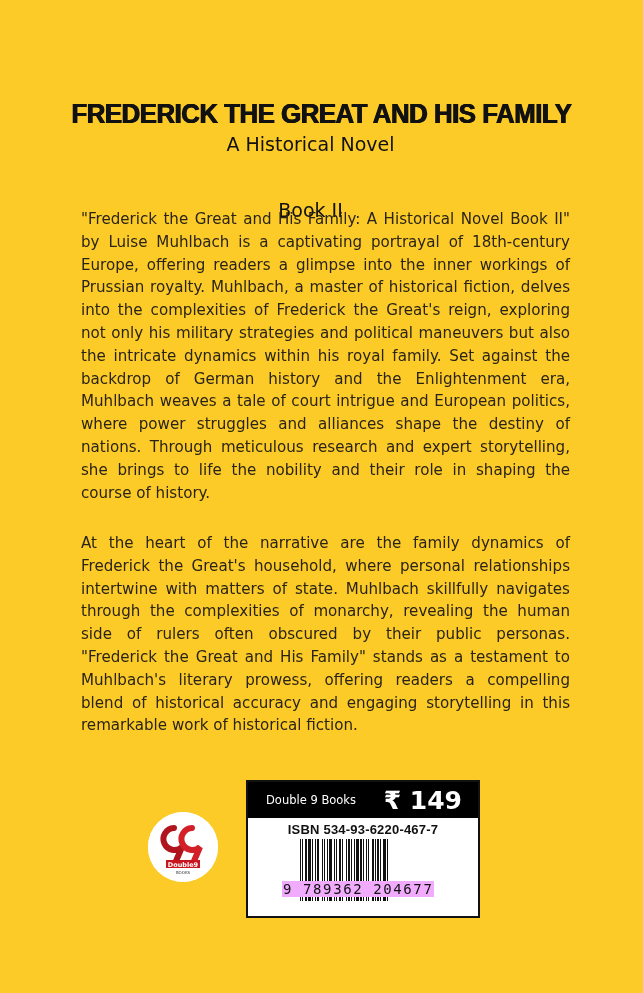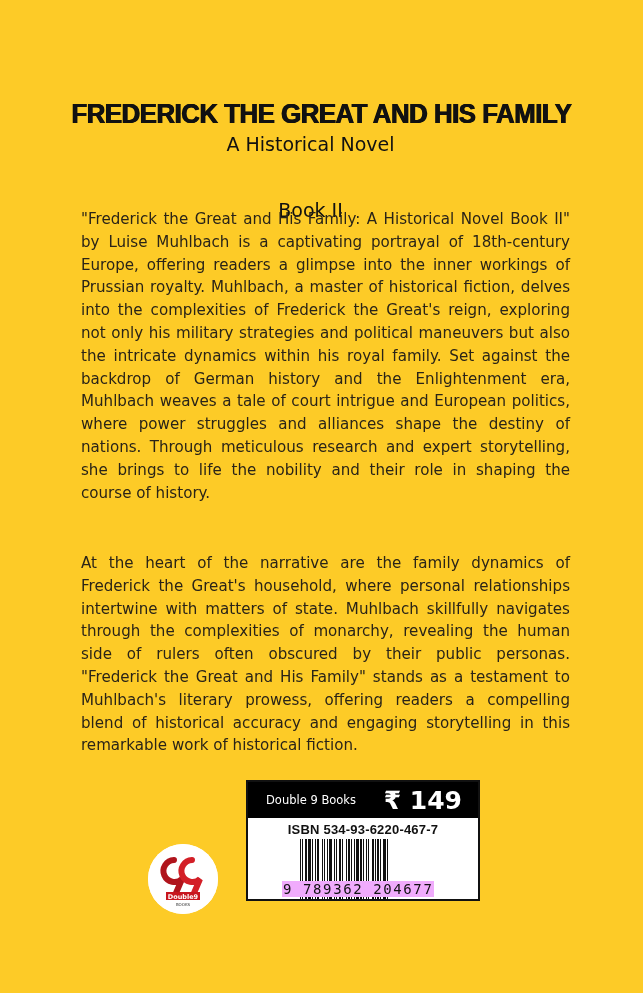--- a/index.html
+++ b/index.html
@@ -3,31 +3,31 @@
 <meta charset="utf-8">
 <style>
   html, body { margin:0; padding:0; }
   body { width:643px; height:993px; background:#fdcb27; position:relative; overflow:hidden; font-family:"Liberation Sans", sans-serif; color:#222; }
   .title { position:absolute; left:0; width:643px; top:98px; text-align:center; font-family:"Liberation Sans", sans-serif; font-weight:900; font-size:28px; letter-spacing:-0.5px; color:#111; transform:scaleX(0.92); transform-origin:center; text-shadow:0.6px 0 0 #111, -0.6px 0 0 #111; }
   .subtitle { position:absolute; left:0; width:621px; text-align:center; font-family:"DejaVu Sans", sans-serif; font-size:19px; color:#111; }
   .sub1 { top:133px; }
   .sub2 { top:168px;margin-top:31px; }
   .para { position:absolute; left:81px; width:489px; font-family:"DejaVu Sans", sans-serif; font-size:15.1px; line-height:22.8px; text-align:justify; color:#2a2418; }
   .p1 { top:208px; }
-  .p2 { top:552px; }
-  .barbox { position:absolute; left:246px; top:780px; width:234px; height:121px; background:#fff; border:2px solid #111; box-sizing:border-box; }
+  .p2 { top:532px; }
+  .barbox { position:absolute; left:246px; top:780px; width:234px; height:138px; background:#fff; border:2px solid #111; box-sizing:border-box; }
   .barhead { height:36px; background:#000; color:#fff; display:flex; align-items:center; justify-content:space-between; padding:0 16px 0 18px; }
   .publisher { font-family:"DejaVu Sans", sans-serif; font-size:11.5px; }
   .price { font-family:"DejaVu Sans", sans-serif; font-size:25px; font-weight:bold; }
   .isbn { text-align:center; font-family:"Liberation Sans", sans-serif; font-weight:bold; font-size:13px; color:#111; margin-top:4px; letter-spacing:0.2px; }
   .bars { position:absolute; left:52px; top:57px; width:134px; height:62px; display:flex; align-items:stretch; }
   .bars span { display:block; background:#111; height:100%; }
   .digits { position:absolute; left:34px; top:99px; font-family:"DejaVu Sans Mono", monospace; font-size:14px; color:#111; letter-spacing:1.6px; background:transparent; }
   .digits b { font-weight:normal; background:#f0abfc; padding:0 1px; }
-  .logo { position:absolute; left:148px; top:844px; width:70px; height:70px; border-radius:50%; background:#fff; }
+  .logo { position:absolute; left:148px; top:812px; width:70px; height:70px; border-radius:50%; background:#fff; }
   .logo svg { position:absolute; left:0; top:0; }
 </style>
 </head>
 <body>
 
 <div class="title">FREDERICK THE GREAT AND HIS FAMILY</div>
 <div class="subtitle sub1">A Historical Novel</div>
 <div class="subtitle sub2">Book II</div>
 
 <div class="para p1">"Frederick the Great and His Family: A Historical Novel Book II" by Luise Muhlbach is a captivating portrayal of 18th-century Europe, offering readers a glimpse into the inner workings of Prussian royalty. Muhlbach, a master of historical fiction, delves into the complexities of Frederick the Great's reign, exploring not only his military strategies and political maneuvers but also the intricate dynamics within his royal family. Set against the backdrop of German history and the Enlightenment era, Muhlbach weaves a tale of court intrigue and European politics, where power struggles and alliances shape the destiny of nations. Through meticulous research and expert storytelling, she brings to life the nobility and their role in shaping the course of history.</div>

